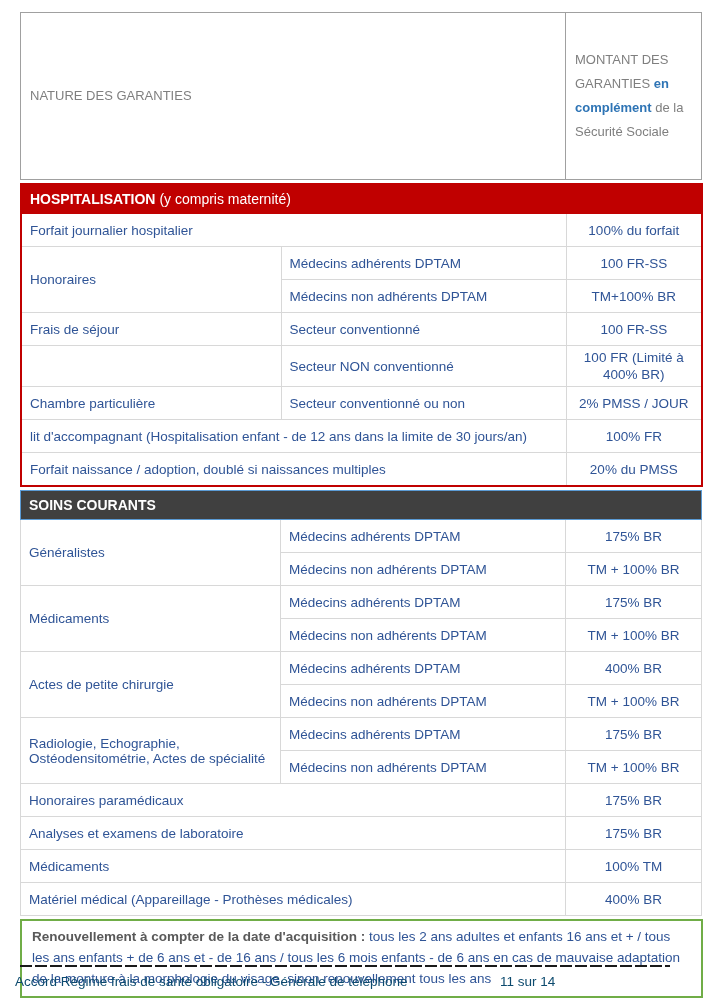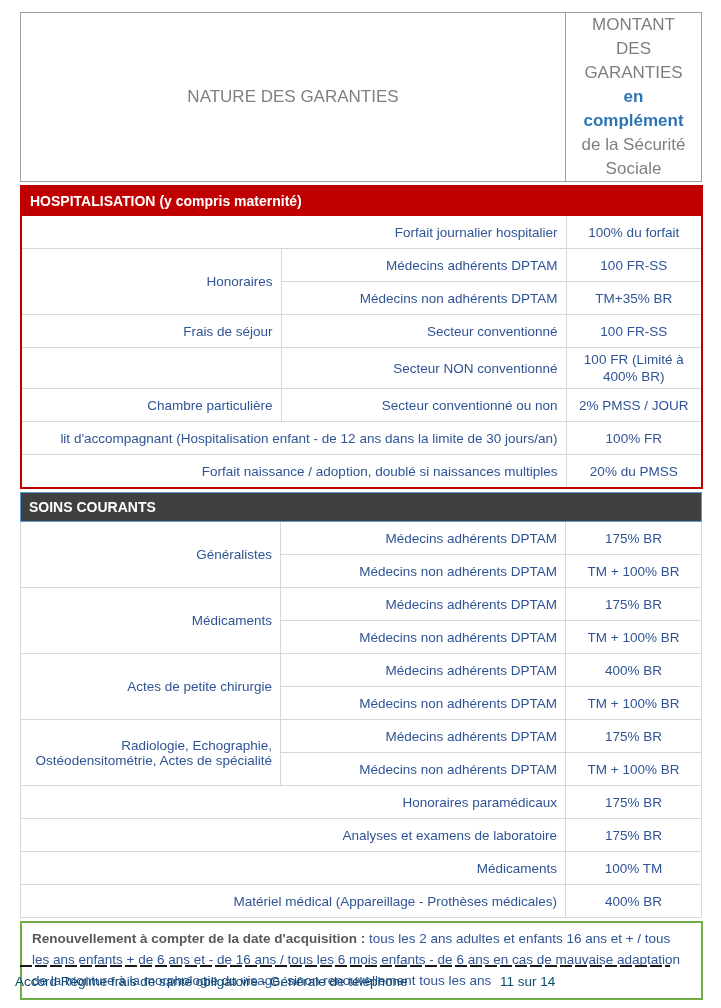--- a/index.html
+++ b/index.html
@@ -6,41 +6,41 @@
   body{
     width:721px;height:1008px;position:relative;background:#ffffff;
     font-family:"Liberation Sans", sans-serif;overflow:hidden;
   }
   .content{position:absolute;top:12px;left:20px;width:681px;}
   table{border-collapse:collapse;table-layout:fixed;width:681px;}
 
   
   table.head{border:1px solid #a0a0a0;height:168px;}
   table.head td{
-    border:1px solid #a0a0a0;text-align:center;vertical-align:middle;
-    color:#7f7f7f;font-size:17px;line-height:24px;padding:0 9px;margin-top:15px;
+    border:1px solid #a0a0a0;text-align:left;vertical-align:middle;
+    color:#7f7f7f;font-size:13px;line-height:24px;padding:0 9px;margin-top:15px;
   }
   .hl{color:#2e74b5;font-weight:bold;}
 
   
   table.sec{margin-top:3px;}
   table.sec td{
     border:1px solid #d8d8d8;color:#2f5496;font-size:13.5px;
     height:26px;vertical-align:middle;
   }
   table.hosp{border:2px solid #c00000;}
   table.opt{border:2px solid #70ad47;}
   tr.band td{
-    color:#ffffff;font-weight:bold;font-size:14px;height:22px;
+    color:#ffffff;font-weight:normal;font-size:14px;height:22px;
     padding:3px 8px;text-align:left;
   }
   tr.band-red td{background:#c00000;border-color:#c00000;}
   tr.band-blue td{background:#404040;border-color:#5b9bd5;}
   tr.band-green td{background:#70ad47;border-color:#70ad47;}
-  td.lbl{text-align:right;padding:3px 8px;}
+  td.lbl{text-align:left;padding:3px 8px;}
   td.val{text-align:center;padding:3px 4px;line-height:17px;}
   td.note{
     color:#595959;font-size:14px;line-height:21px;
     padding:5px 10px 7px 10px;text-align:left;vertical-align:top;
   }
   td.note b{color:#595959;}
 
   
   .footer-rule{
     position:absolute;left:20px;top:965px;width:650px;height:2px;
@@ -88,21 +88,21 @@
       <td class="lbl" colspan="2">Forfait journalier hospitalier</td>
       <td class="val">100% du forfait</td>
     </tr>
     <tr>
       <td class="lbl" rowspan="2">Honoraires</td>
       <td class="lbl">Médecins adhérents DPTAM</td>
       <td class="val">100 FR-SS</td>
     </tr>
     <tr>
       <td class="lbl">Médecins non adhérents DPTAM</td>
-      <td class="val">TM+35% BR</td>
+      <td class="val">TM+100% BR</td>
     </tr>
     <tr>
       <td class="lbl">Frais de séjour</td>
       <td class="lbl">Secteur conventionné</td>
       <td class="val">100 FR-SS</td>
     </tr>
     <tr>
       <td class="lbl"></td>
       <td class="lbl">Secteur NON conventionné</td>
       <td class="val">100 FR (Limité à 400% BR)</td>

